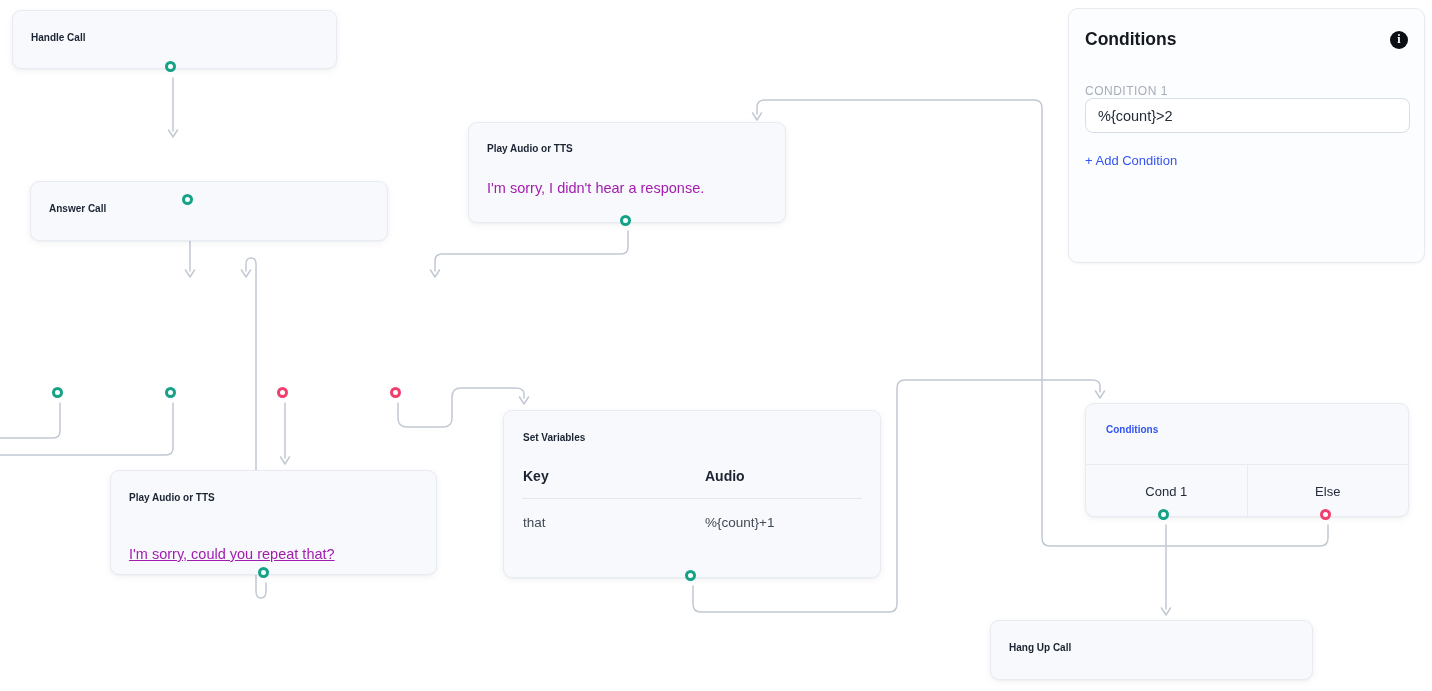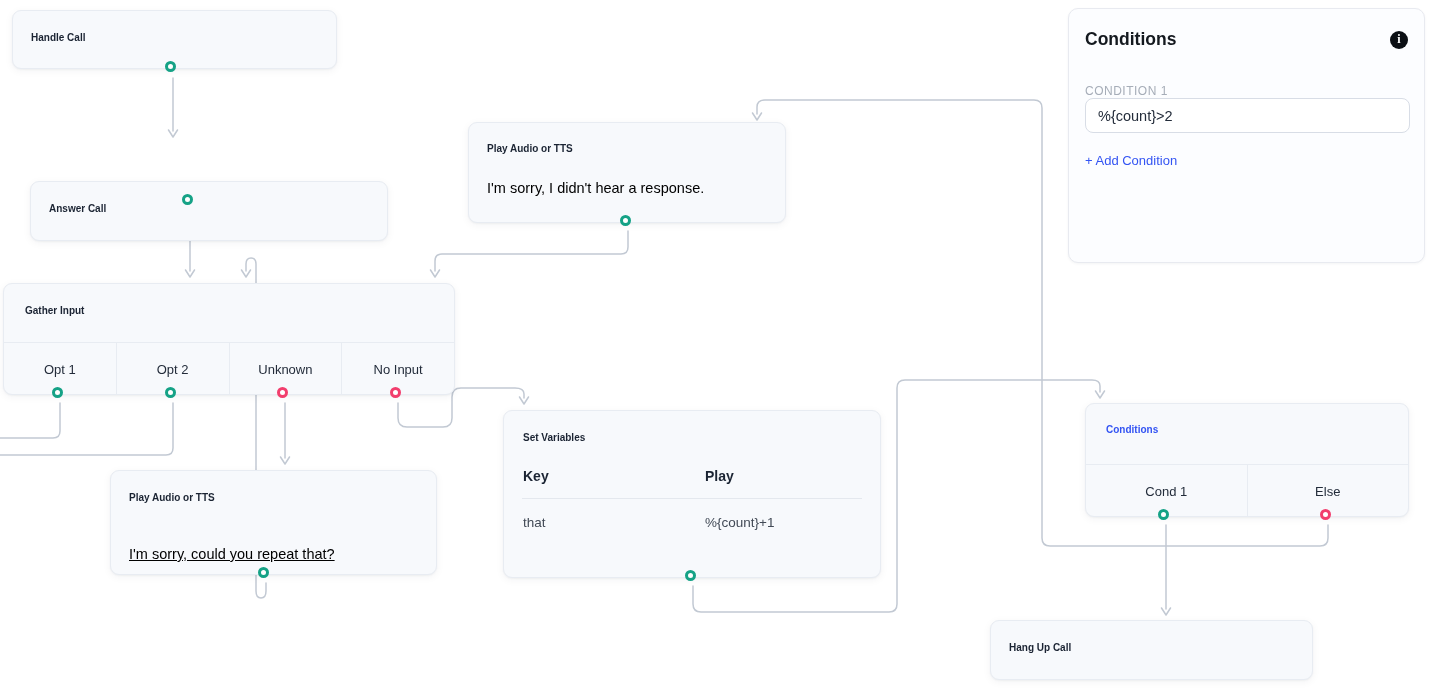--- a/index.html
+++ b/index.html
@@ -15,21 +15,21 @@
     background:#f7f9fc;
     border:1px solid #e8ecf2;
     border-radius:9px;
     box-shadow:0 1px 2px rgba(20,30,55,.04), 0 2px 8px rgba(20,30,55,.05);
   }
   .node-title {
     font-size:10px; font-weight:700; color:#1b2433; line-height:1.2;
   }
   .simple-title { padding:21px 18px; }
   .node-body {
-    font-size:14.5px; color:#000000; padding:0 18px;
+    font-size:14.5px; color:#a21caf; padding:0 18px;
   }
   .ports-row { display:flex; border-top:1px solid #e8ecf2; height:53px; }
   .port-cell {
     flex:1; display:flex; align-items:center; justify-content:center;
     font-size:13px; color:#232c3a;
   }
   .port-cell + .port-cell { border-left:1px solid #e8ecf2; }
   .port {
     position:absolute; z-index:3; width:11px; height:11px;
     background:#fff; border-radius:50%;
@@ -121,48 +121,31 @@
 
   <div class="node" style="left:30px; top:156px; width:358px; height:60px;margin-top:25px;">
     <div class="node-title simple-title">Answer Call</div>
   </div>
 
   <div class="node" style="left:468px; top:122px; width:318px; height:101px;">
     <div class="node-title" style="padding:20px 18px 0 18px;">Play Audio or TTS</div>
     <div class="node-body" style="margin-top:25px;">I'm sorry, I didn't hear a response.</div>
   </div>
 
-  <div class="node" style="left:3px; top:283px; width:452px; height:112px;">
-    <div class="node-title" style="padding:21px 0 0 21px; height:58px;">Gather Input</div>
-    <div class="ports-row">
-      <div class="port-cell">
-        <span>Opt 1</span>
-      </div>
-      <div class="port-cell">
-        <span>Opt 2</span>
-      </div>
-      <div class="port-cell">
-        <span>Unknown</span>
-      </div>
-      <div class="port-cell">
-        <span>No Input</span>
-      </div>
-    </div>
-  </div>
 
   <div class="node" style="left:110px; top:470px; width:327px; height:105px;">
     <div class="node-title" style="padding:21px 18px 0 18px;">Play Audio or TTS</div>
     <div class="node-body" style="margin-top:42px;text-decoration:underline;">I'm sorry, could you repeat that?</div>
   </div>
 
   <div class="node" style="left:503px; top:410px; width:378px; height:168px;">
     <div class="node-title" style="padding:21px 19px 0 19px;">Set Variables</div>
     <div class="kv-head">
       <span class="kv-col1">Key</span>
-      <span>Play</span>
+      <span>Audio</span>
     </div>
     <div class="kv-divider"></div>
     <div class="kv-row">
       <span class="kv-col1">that</span>
       <span>%{count}+1</span>
     </div>
   </div>
 
   <div class="node" style="left:1085px; top:403px; width:324px; height:114px;">
     <div class="node-title cond-title" style="padding:20px 0 0 20px; height:60px;">Conditions</div>

